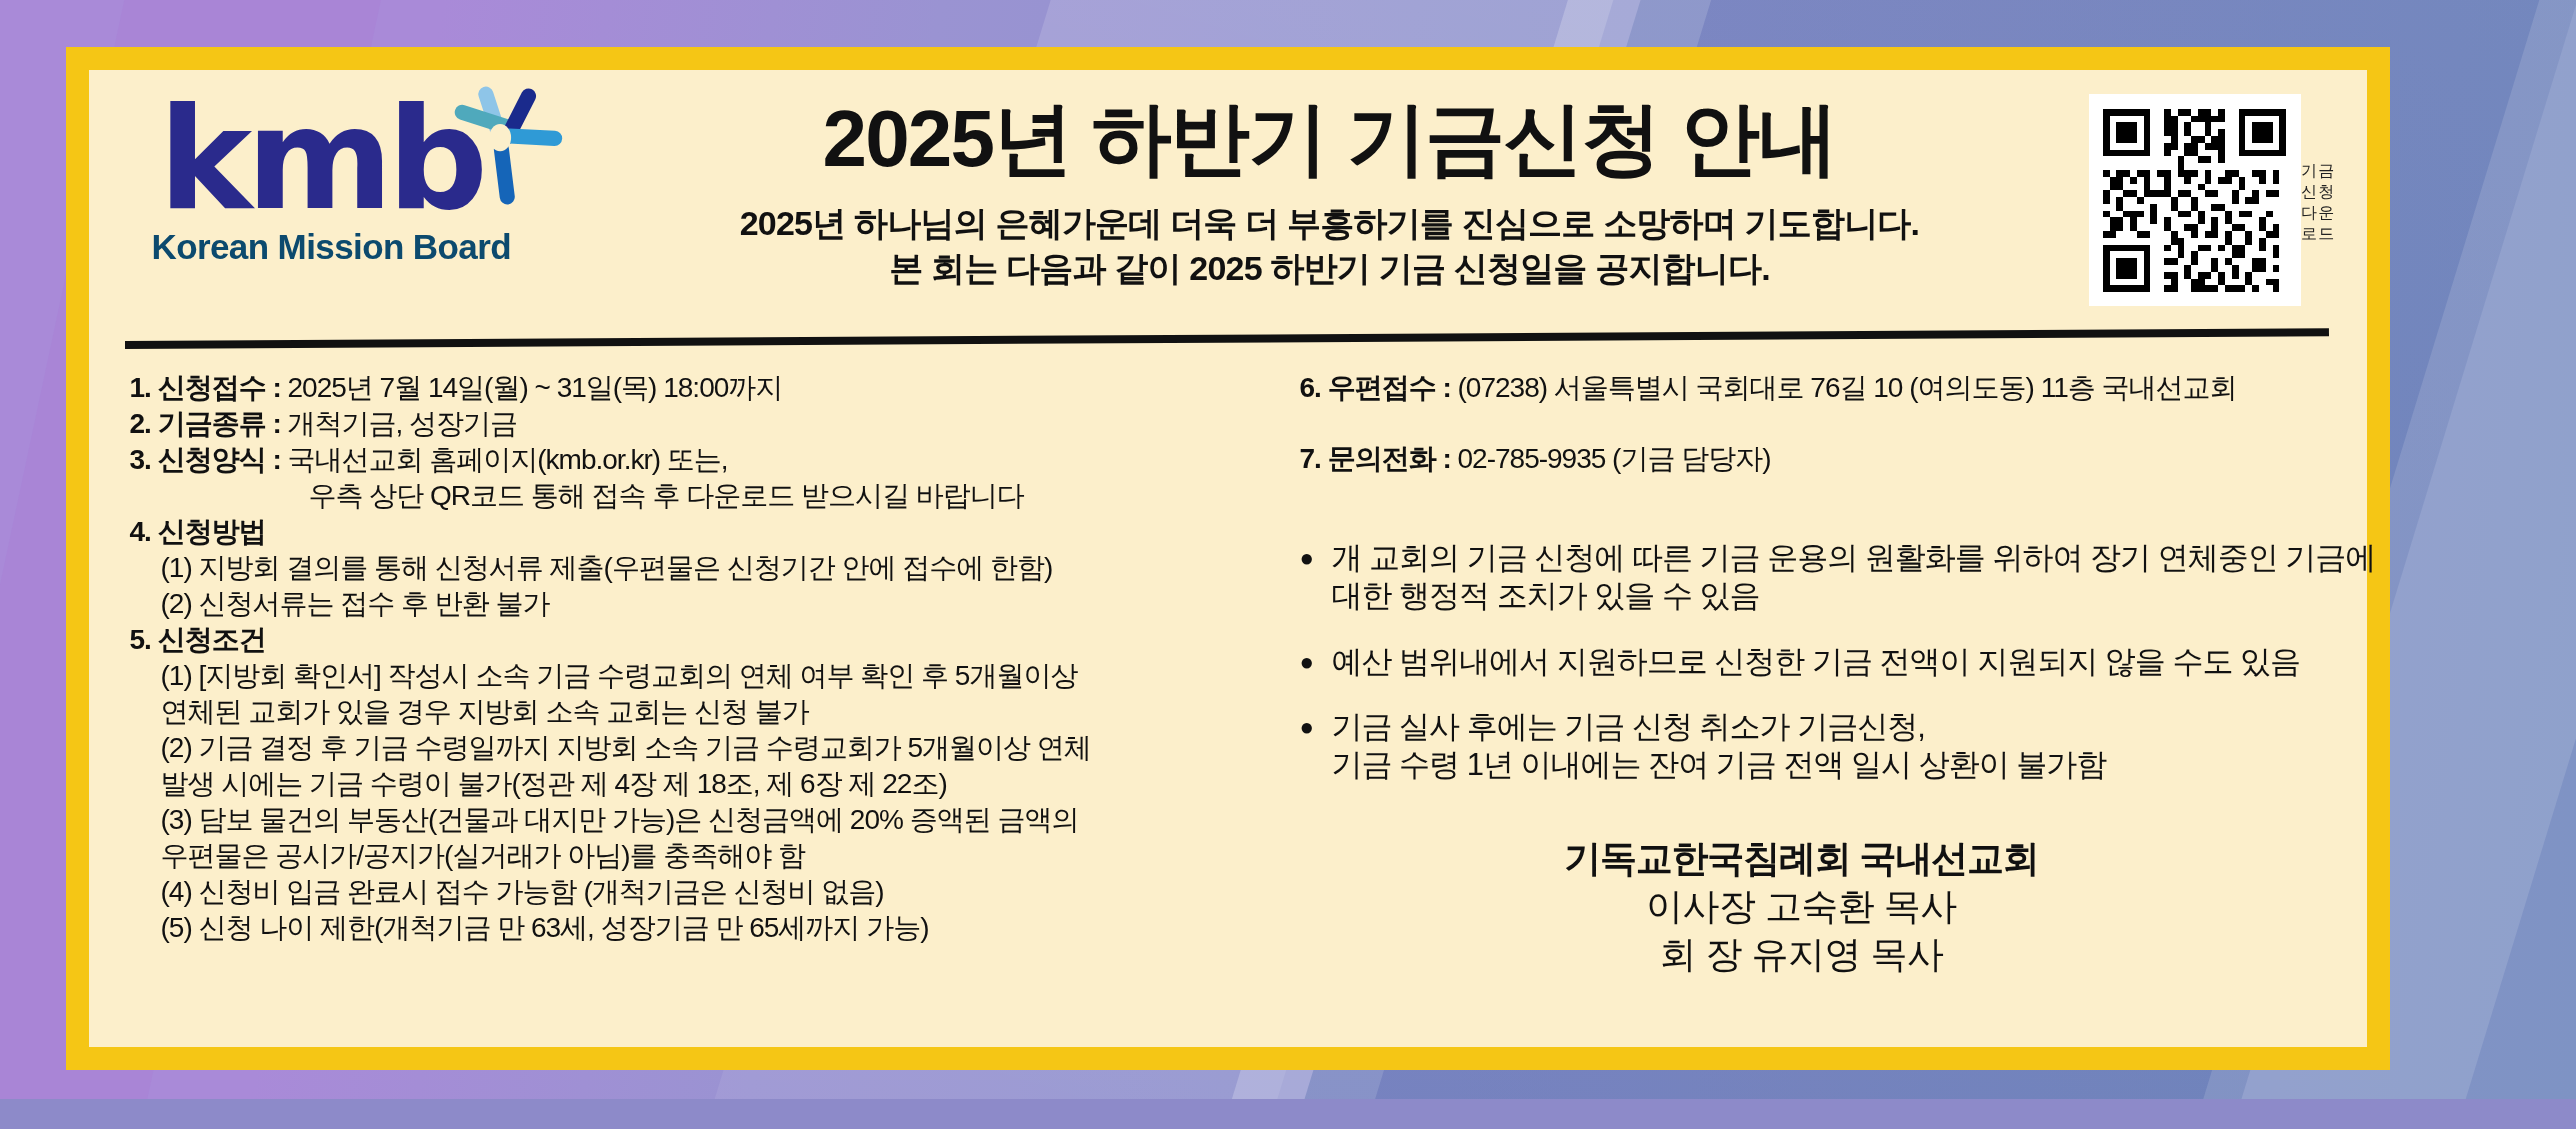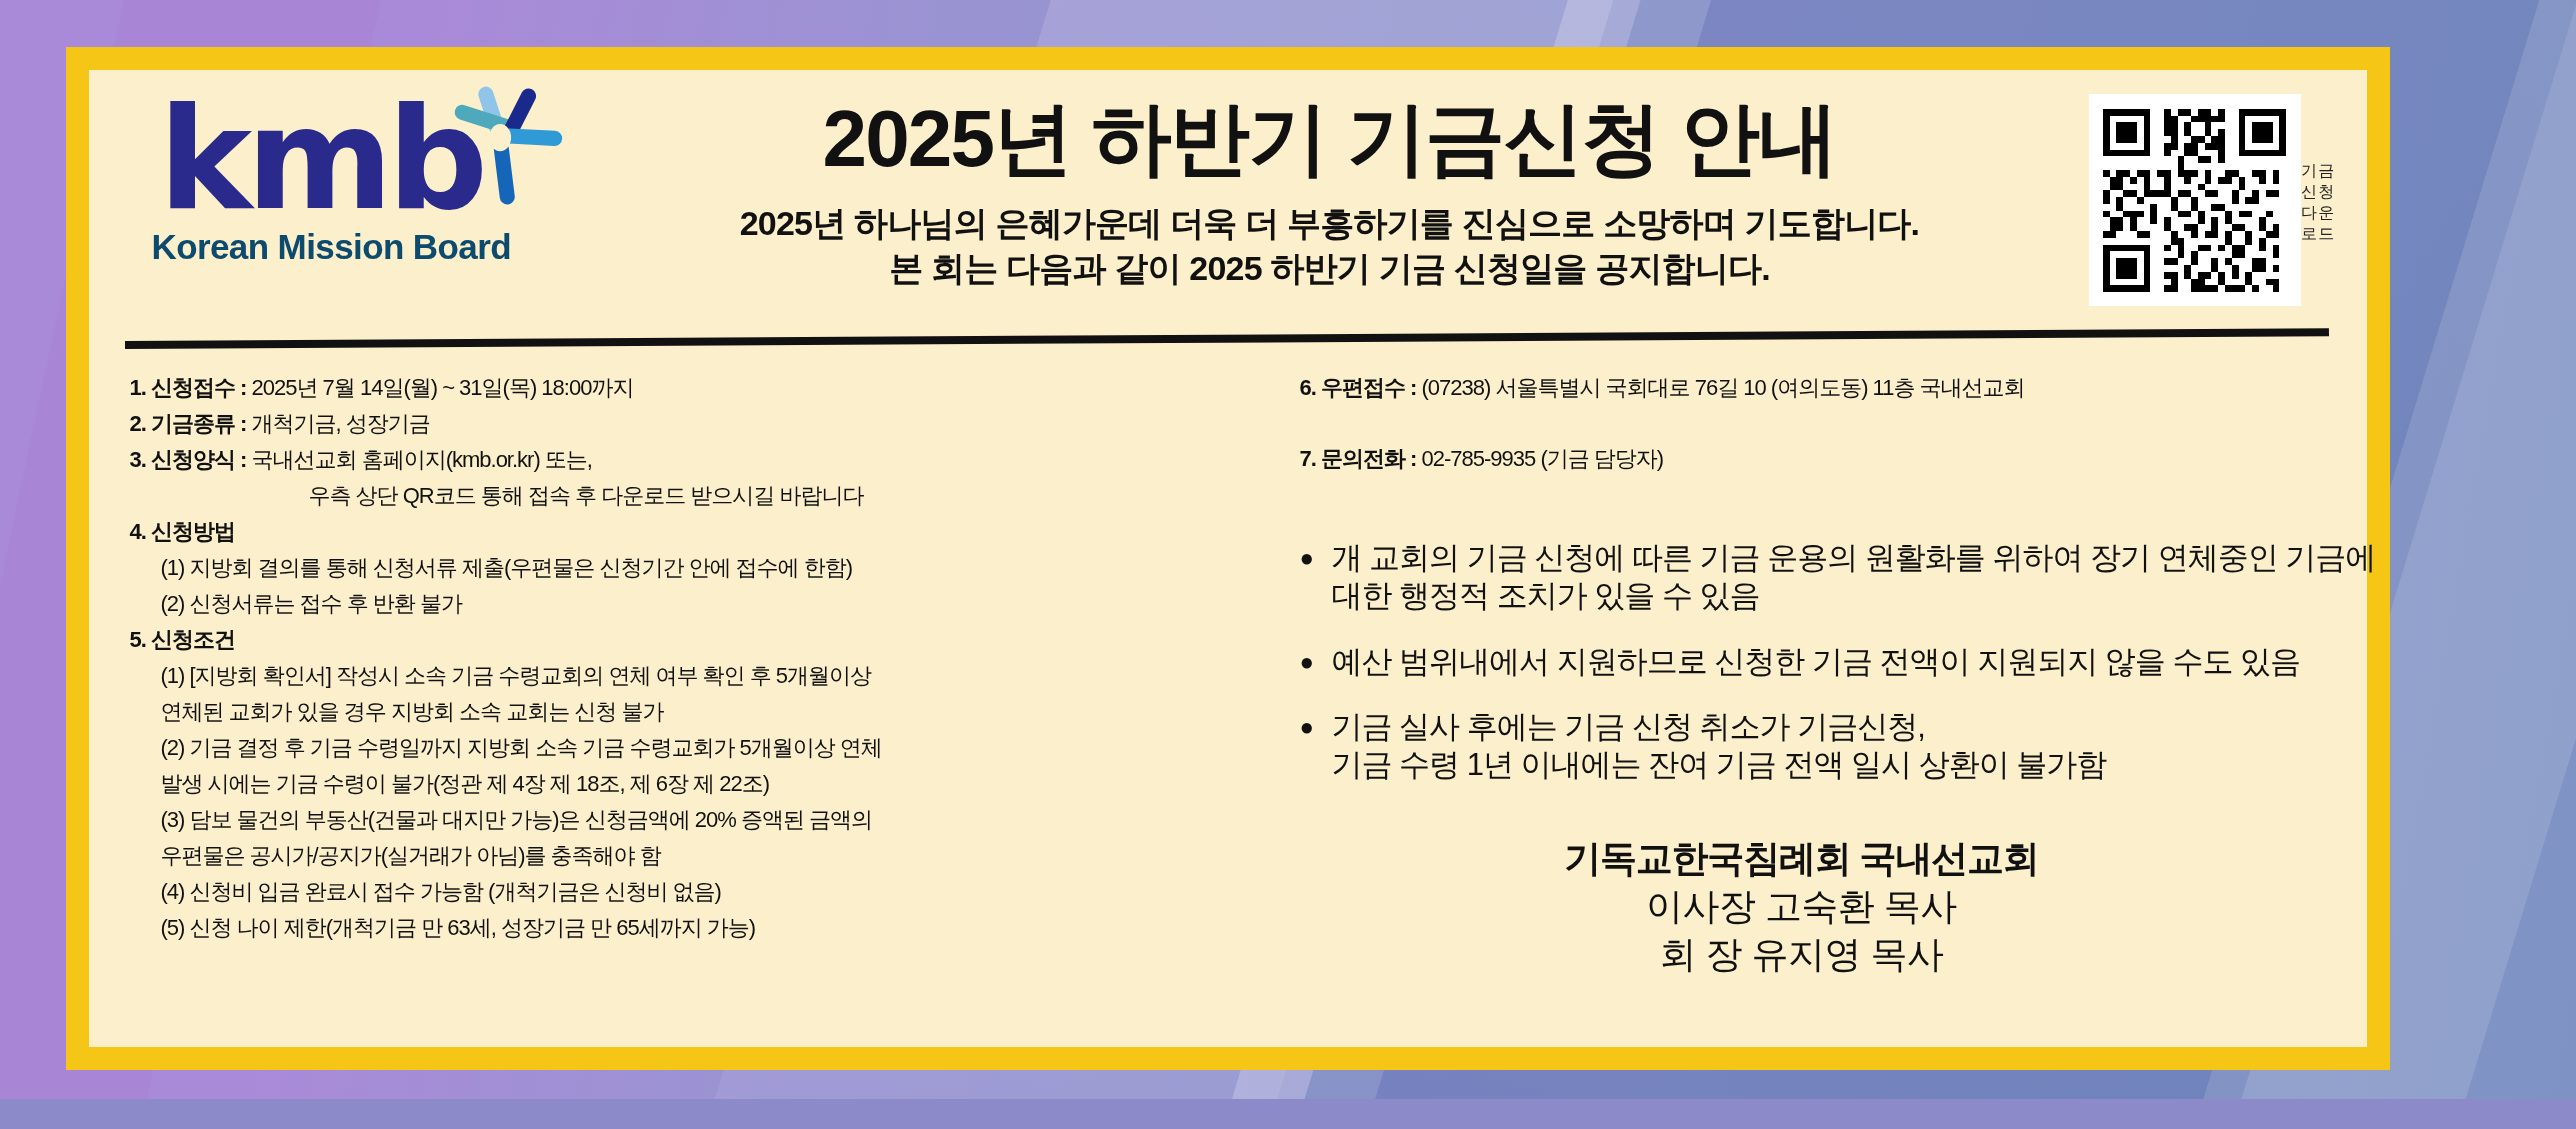--- a/index.html
+++ b/index.html
@@ -57,21 +57,21 @@
 
   
   .divider{height:8.4px;background:#111;margin:2.4px 10.8px 0 8.4px;
     transform:rotate(-0.33deg);transform-origin:left center;}
 
   
   .columns{display:flex;padding-top:20.3px;}
   .col-left{width:1123px;flex:0 0 1123px;padding-left:13px;}
   .col-right{flex:1;padding-left:47px;}
 
-  .ln{font-size:22px;line-height:36px;color:#111;letter-spacing:-1px;
+  .ln{font-size:28px;line-height:36px;color:#111;letter-spacing:-1px;
       white-space:nowrap;}
   .ln.num{font-weight:700;}
   .ln.num .lbl{font-weight:700;}
   .ln.num .val{font-weight:400;}
   .ind1{padding-left:31px;}
   .ind3{padding-left:179px;}
 
   .bullet-item{display:flex;font-size:31px;line-height:38px;color:#111;
     letter-spacing:-1px;margin-top:27.5px;}
   .bullet-dot{flex:0 0 32px;font-size:24px;line-height:38px;}

